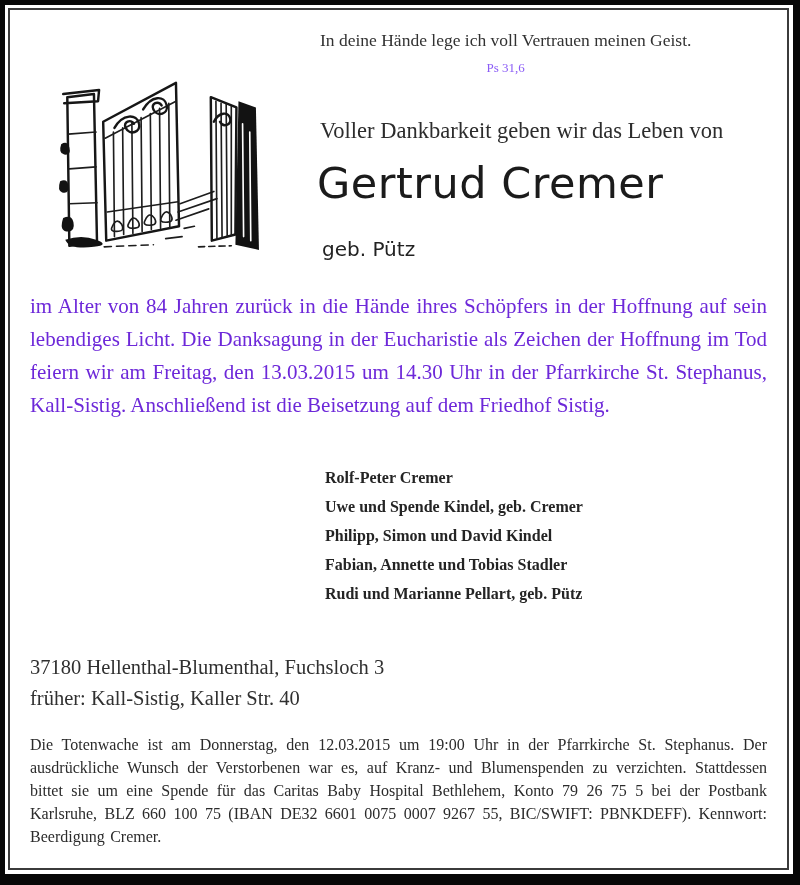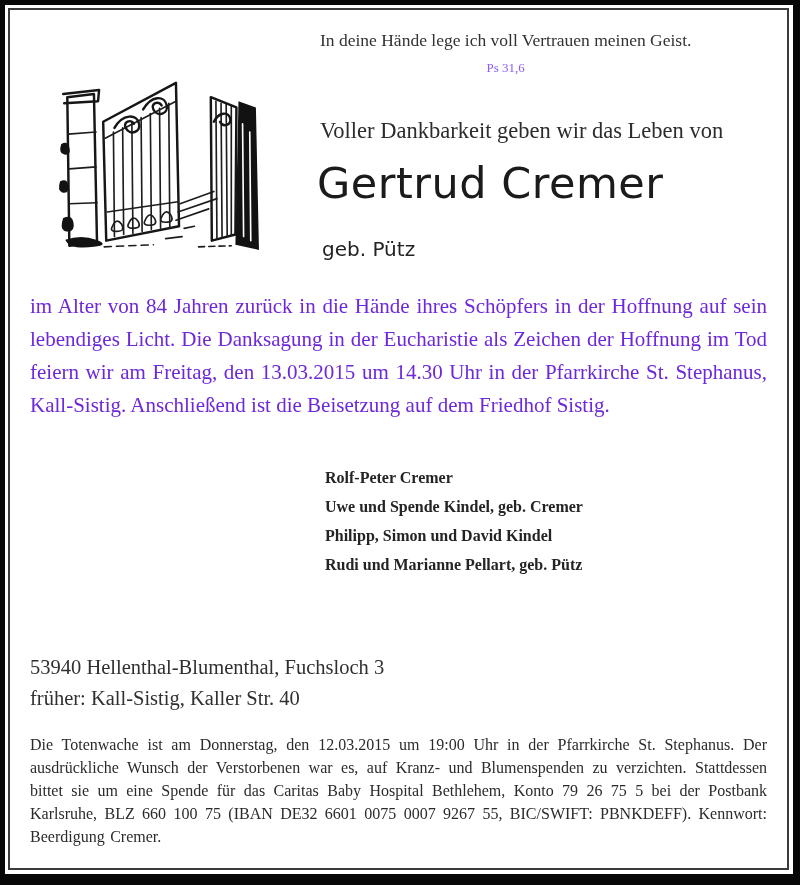--- a/index.html
+++ b/index.html
@@ -95,21 +95,22 @@
 
 <div class="abs name">Gertrud Cremer</div>
 <div class="abs birthname">geb. Pütz</div>
 
 <div class="abs bodytext">im Alter von 84 Jahren zurück in die Hände ihres Schöpfers in der Hoffnung auf sein lebendiges Licht. Die Danksagung in der Eucharistie als Zeichen der Hoffnung im Tod feiern wir am Freitag, den 13.03.2015 um 14.30 Uhr in der Pfarrkirche St. Stephanus, Kall-Sistig. Anschließend ist die Beisetzung auf dem Friedhof Sistig.</div>
 
 <div class="abs mourners">
   <div>Rolf-Peter Cremer</div>
   <div>Uwe und Spende Kindel, geb. Cremer</div>
   <div>Philipp, Simon und David Kindel</div>
+  <div>Fabian, Annette und Tobias Stadler</div>
   <div>Rudi und Marianne Pellart, geb. Pütz</div>
 </div>
 
 <div class="abs address">
-  <div>53940 Hellenthal-Blumenthal, Fuchsloch 3</div>
+  <div>37180 Hellenthal-Blumenthal, Fuchsloch 3</div>
   <div>früher: Kall-Sistig, Kaller Str. 40</div>
 </div>
 
 <div class="abs footer">Die Totenwache ist am Donnerstag, den 12.03.2015 um 19:00 Uhr in der Pfarrkirche St. Stephanus. Der ausdrückliche Wunsch der Verstorbenen war es, auf Kranz- und Blumenspenden zu verzichten. Stattdessen bittet sie um eine Spende für das Caritas Baby Hospital Bethlehem, Konto 79 26 75 5 bei der Postbank Karlsruhe, BLZ 660 100 75 (IBAN DE32 6601 0075 0007 9267 55, BIC/SWIFT: PBNKDEFF). Kennwort: Beerdigung Cremer.</div>
 
 </body></html>

